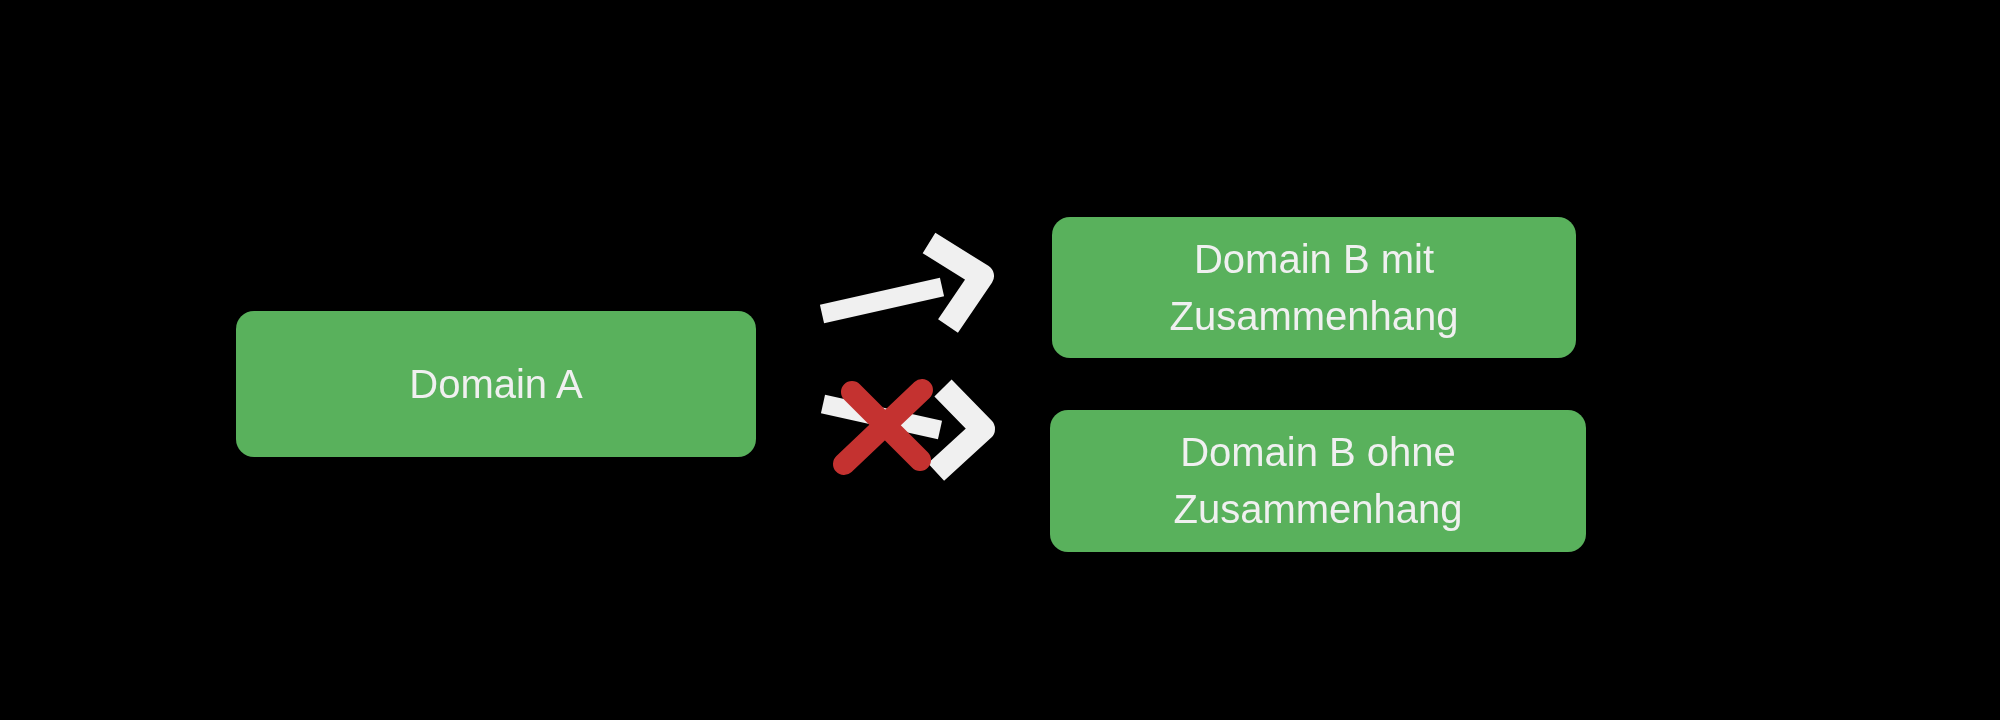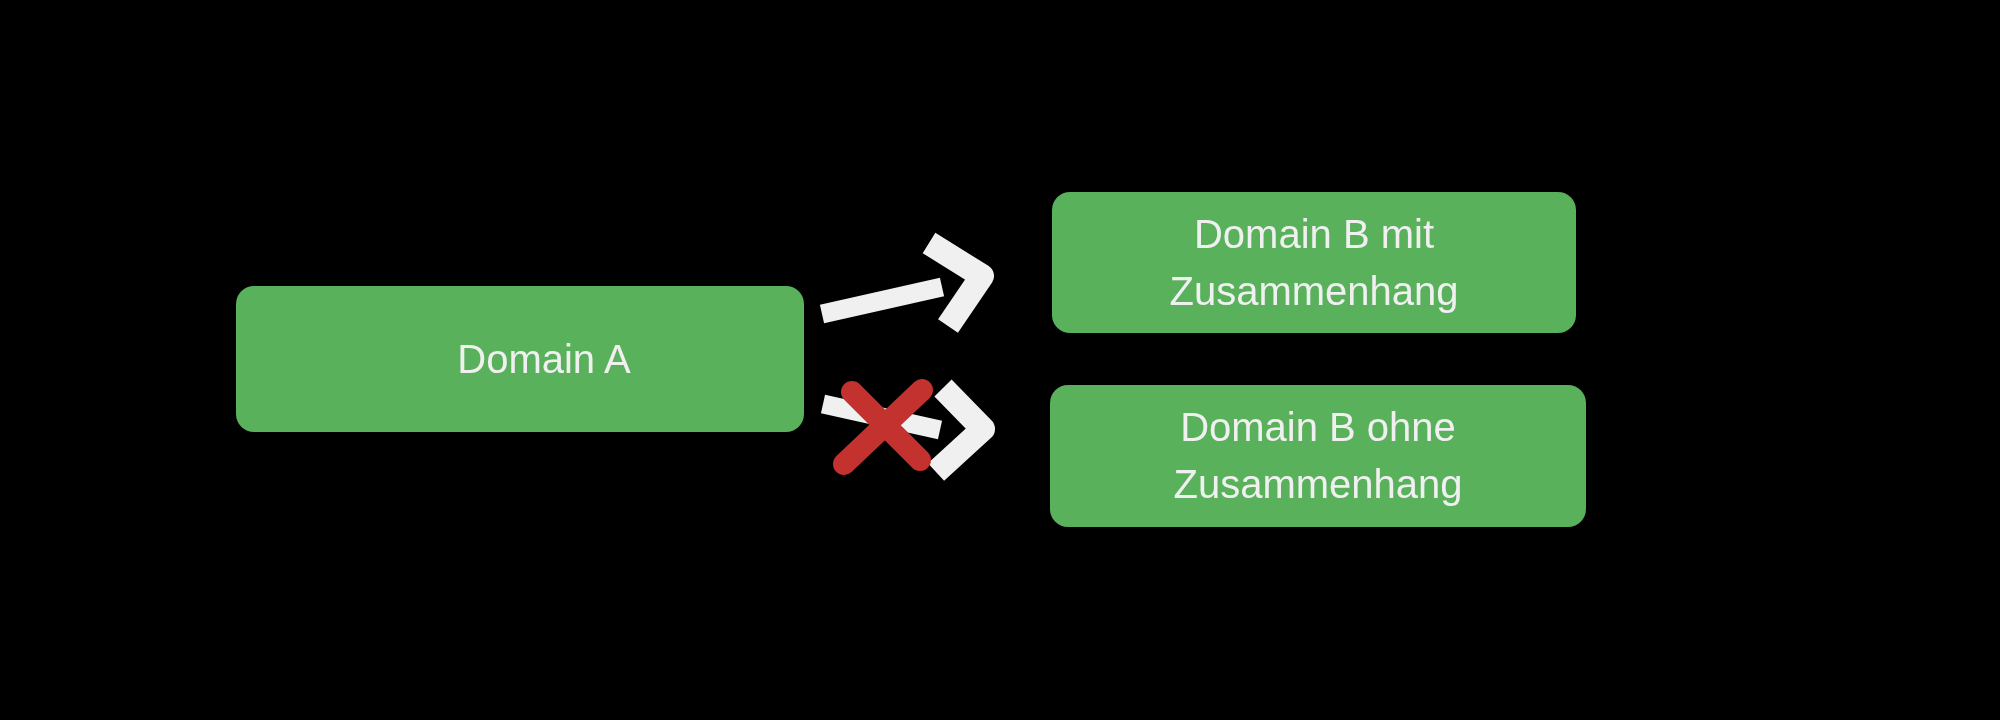--- a/index.html
+++ b/index.html
@@ -19,26 +19,27 @@
     position: absolute;
     background: #59b15c;
     border-radius: 18px;
     display: flex;
     align-items: center;
     justify-content: center;
     text-align: center;
     color: #f0f0f0;
     font-size: 40px;
     line-height: 57px;
+    margin-top: 25px;
   }
   .node span {
     display: inline-block;
     max-width: 430px;
   }
-  .node-a   { left: 236px;  top: 286px; width: 520px; height: 146px; padding-left: 48px; }
+  .node-a   { left: 236px;  top: 286px; width: 520px; height: 146px; }
   .node-b1  { left: 1052px; top: 192px; width: 524px; height: 141px; }
   .node-b2  { left: 1050px; top: 385px; width: 536px; height: 142px; }
   .edges-layer {
     position: absolute;
     left: 0; top: 0;
     width: 2000px;
     height: 720px;
     pointer-events: none;
   }
 </style>

